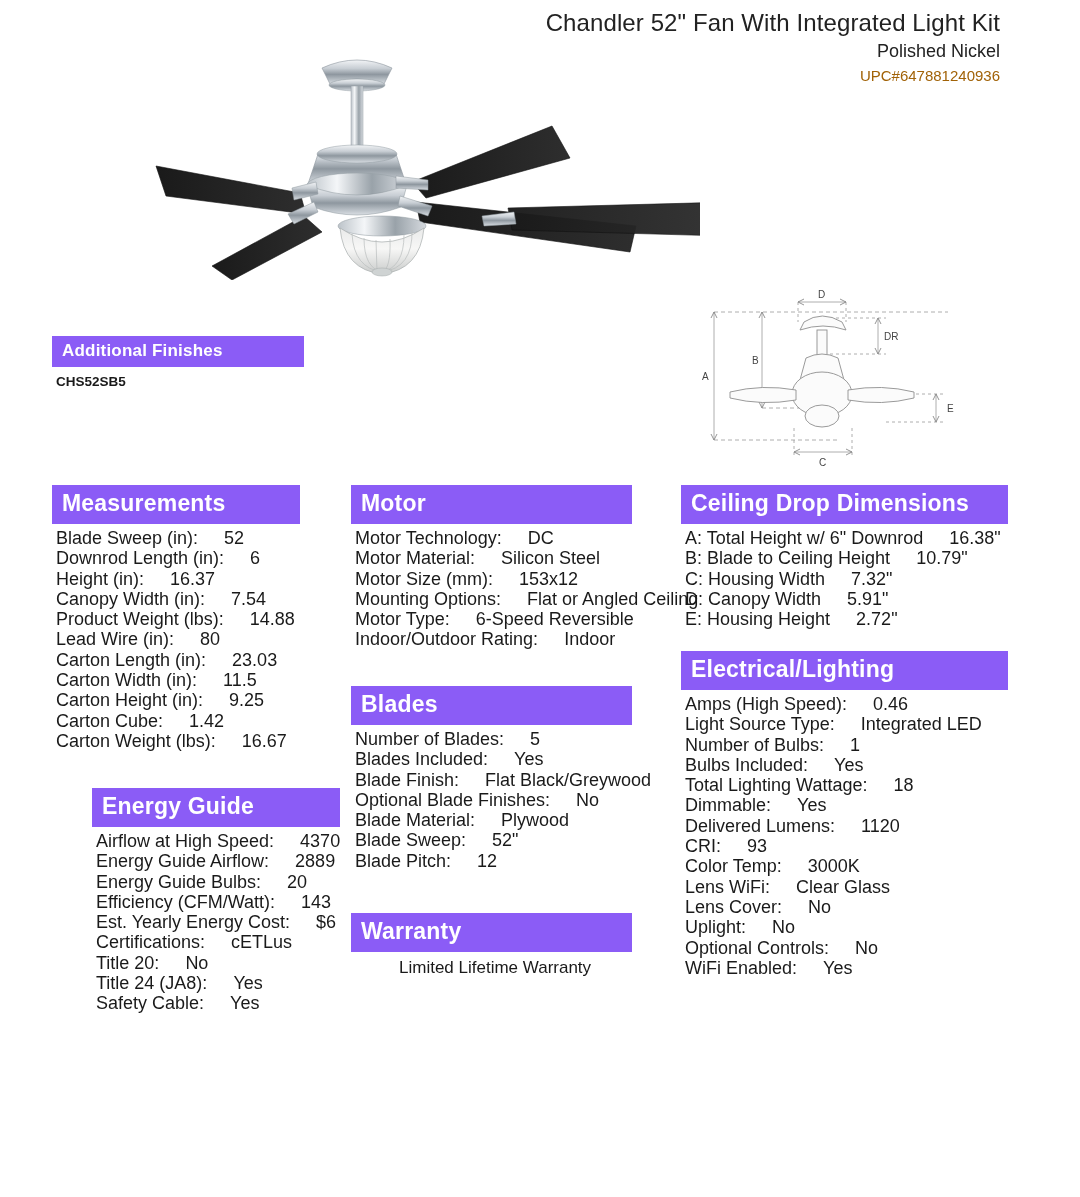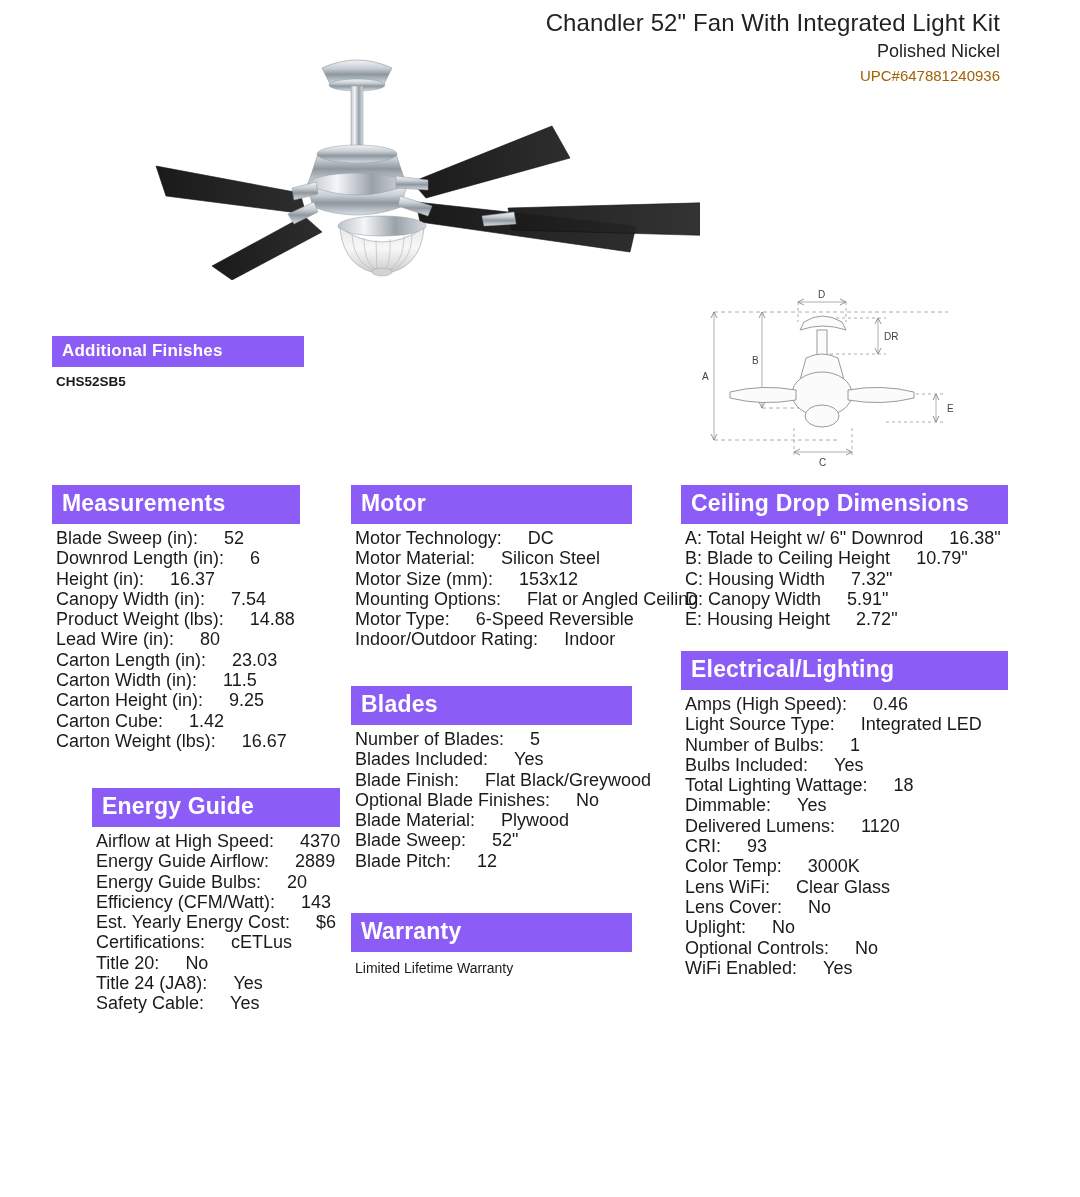--- a/index.html
+++ b/index.html
@@ -87,23 +87,24 @@
     font-size: 18px;
     line-height: 20.3px;
     color: #1a1a1a;
     padding: 0 2px 0 4px;
     gap: 26px;
   }
   .row .k { white-space: nowrap; }
   .row .v { white-space: nowrap; text-align: right; }
 
   .plain-text {
-    font-size: 14px;
+    font-size: 17px;
     line-height: 20px;
     padding: 6px 4px 0 4px;
+    margin-left: 44px;
   }
 
   
   .block { position: absolute; }
 
   #finishes   { left: 52px;  top: 336px; width: 252px; }
   #finishes .code { font-size: 13.5px; font-weight: bold; padding: 7px 4px 0 4px; }
 
   #measurements { left: 52px;  top: 485px; width: 248px; }
   #energy       { left: 52px;  top: 788px; width: 248px; margin-left: 40px; }

